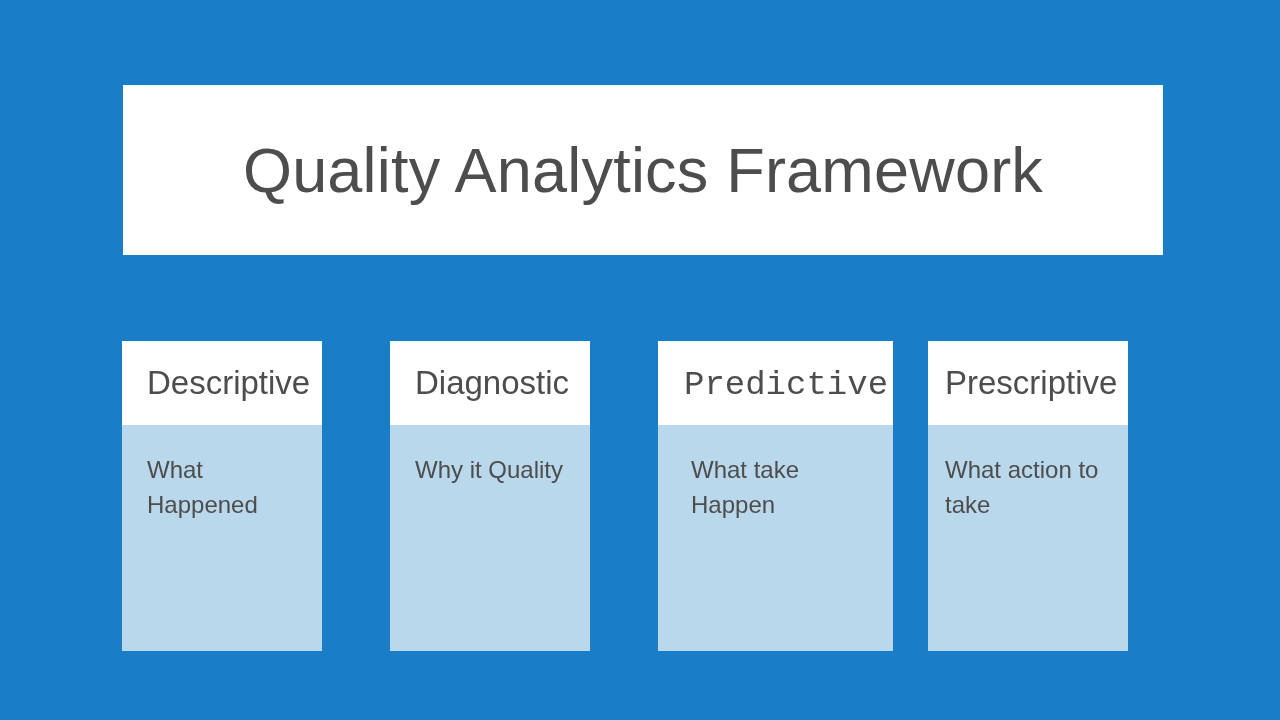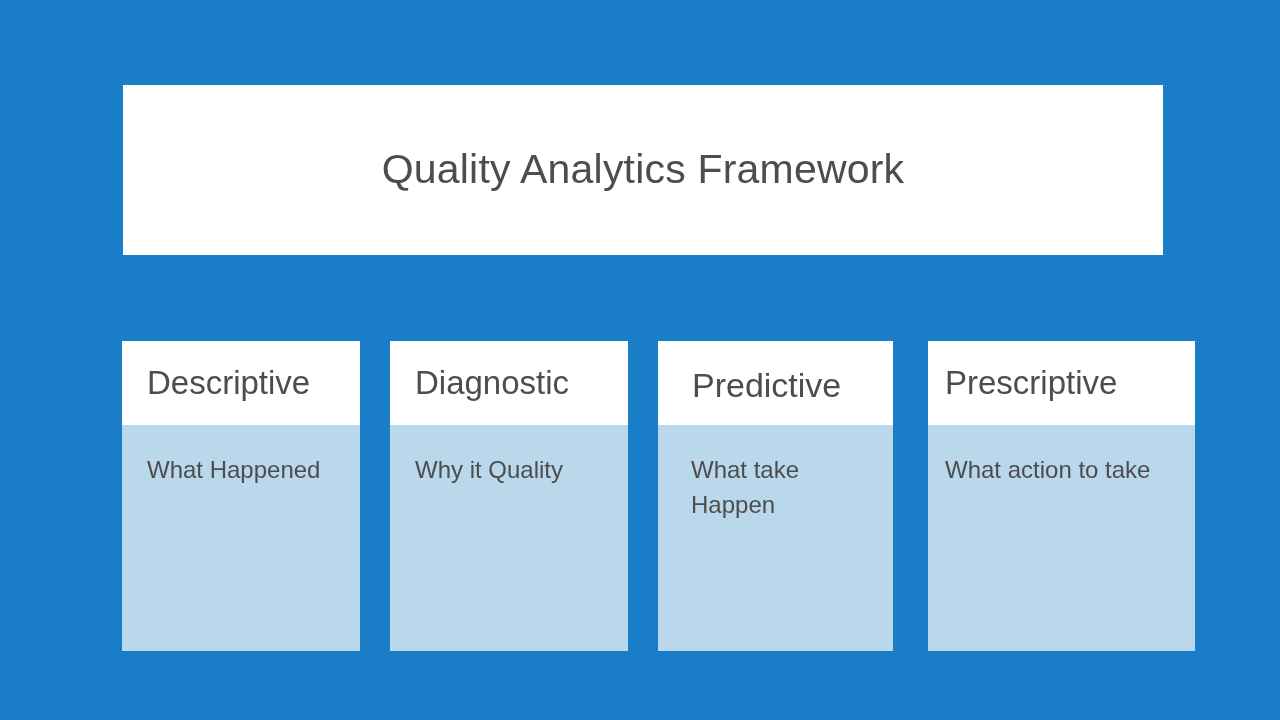--- a/index.html
+++ b/index.html
@@ -25,41 +25,41 @@
     left: 123px;
     top: 85px;
     width: 1040px;
     height: 170px;
     background: #ffffff;
     display: flex;
     align-items: center;
     justify-content: center;
   }
   .title-text {
-    font-size: 41px;
+    font-size: 63px;
     font-weight: 400;
     color: #4d4d4d;
     letter-spacing: 0.2px;
     line-height: 1.05;
     white-space: nowrap;
   }
 
   
   .card {
     position: absolute;
     top: 341px;
-    width: 238px;
+    width: 200px;
     height: 310px;
     display: flex;
     flex-direction: column;
   }
   .card-1 { left: 122px; }
   .card-2 { left: 390px; border-radius: 29px; }
   .card-3 { left: 658px; width: 235px; }
-  .card-4 { left: 928px; width: 267px; }
+  .card-4 { left: 928px; width: 200px; }
 
   .card-header {
     height: 84px;
     background: #ffffff;
     display: flex;
     align-items: center;
     padding-left: 25px;
     box-sizing: border-box;
   }
   .card-header-text {
@@ -77,21 +77,21 @@
     box-sizing: border-box;
   }
   .card-body-text {
     font-size: 24px;
     font-weight: 400;
     color: #4d4d4d;
     line-height: 1.47;
   }
 
   
-  .card-3 .card-header { padding-left: 34px; }
+  .card-3 .card-header { padding-left: 26px; font-family: Liberation Mono, monospace; }
   .card-3 .card-header-text { font-size: 34px; padding-top: 5px; }
   .card-3 .card-body { padding-left: 33px; }
 
   .card-4 .card-header { padding-left: 17px; }
   .card-4 .card-body { padding-left: 17px; }
 </style>
 </head>
 <body>
 
 <div id="slide">

